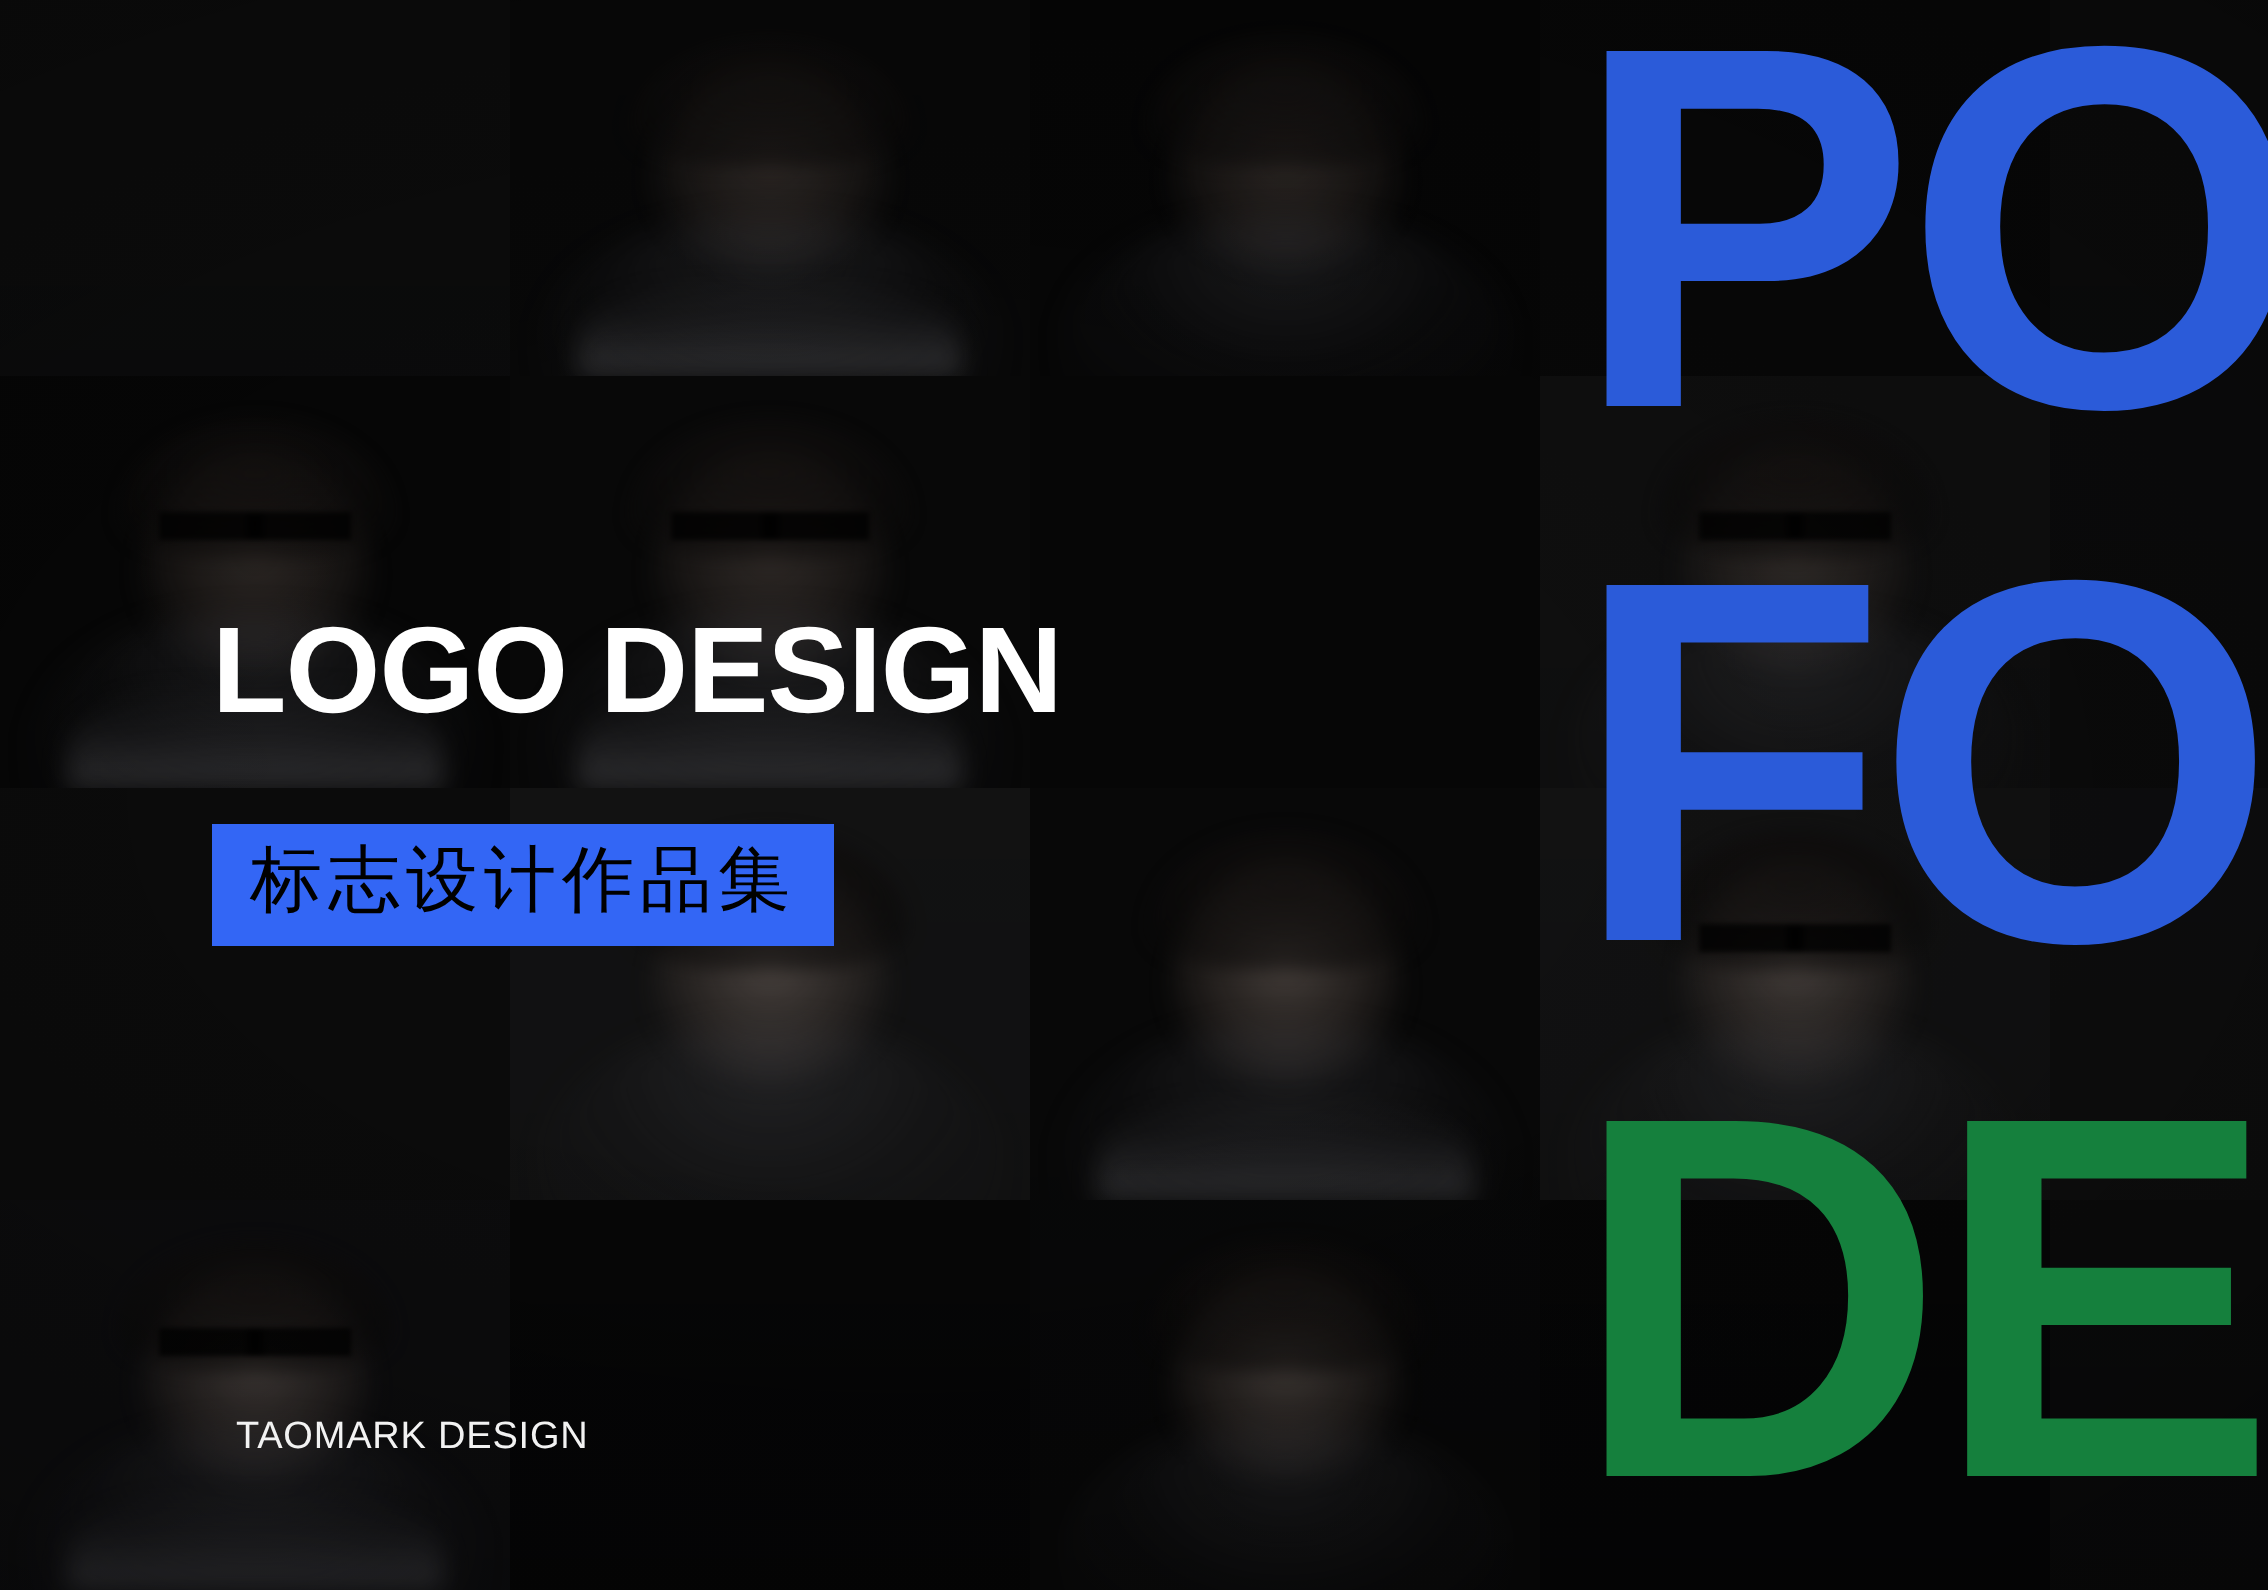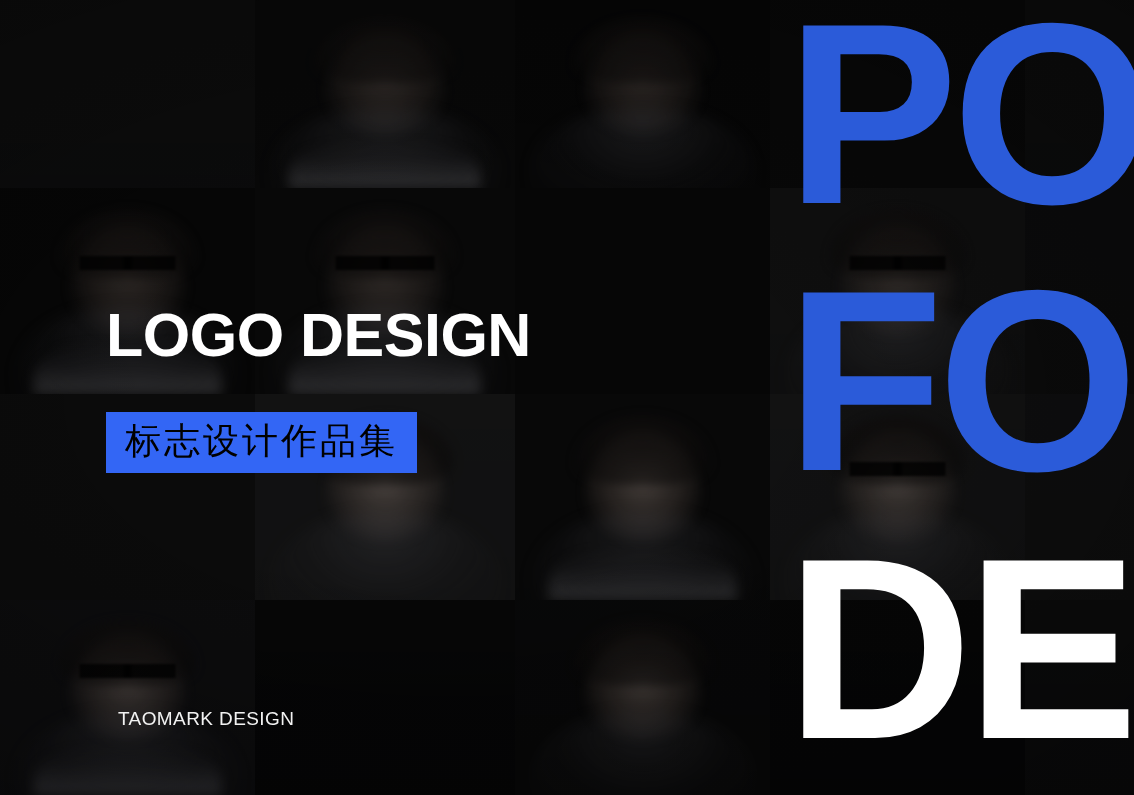--- a/index.html
+++ b/index.html
@@ -262,21 +262,21 @@
       <div class="tile v4 empty"></div>
       <div class="tile v1 empty"></div>
     </div>
 
   <div id="tint-overlay"></div>
   <div id="vignette"></div>
 
   <div id="bigtype">
     <div class="bigline l1" style="color: rgb(43, 91, 217);">PO</div>
     <div class="bigline l2" style="color: rgb(43, 91, 217);">FO</div>
-    <div class="bigline l3" style="color: #ffffff;">DE</div>
+    <div class="bigline l3" style="color: #15803d;">DE</div>
   </div>
 
   <div id="headline">
     <h1 id="main-title" style="color: rgb(255, 255, 255);">LOGO DESIGN</h1>
     <div id="subtitle-badge" style="background: rgb(51, 102, 245); color: rgb(0, 0, 0);">标志设计作品集</div>
   </div>
 
   <div id="brand" style="color: rgb(242, 242, 242);">TAOMARK DESIGN</div>
 
 </div>

